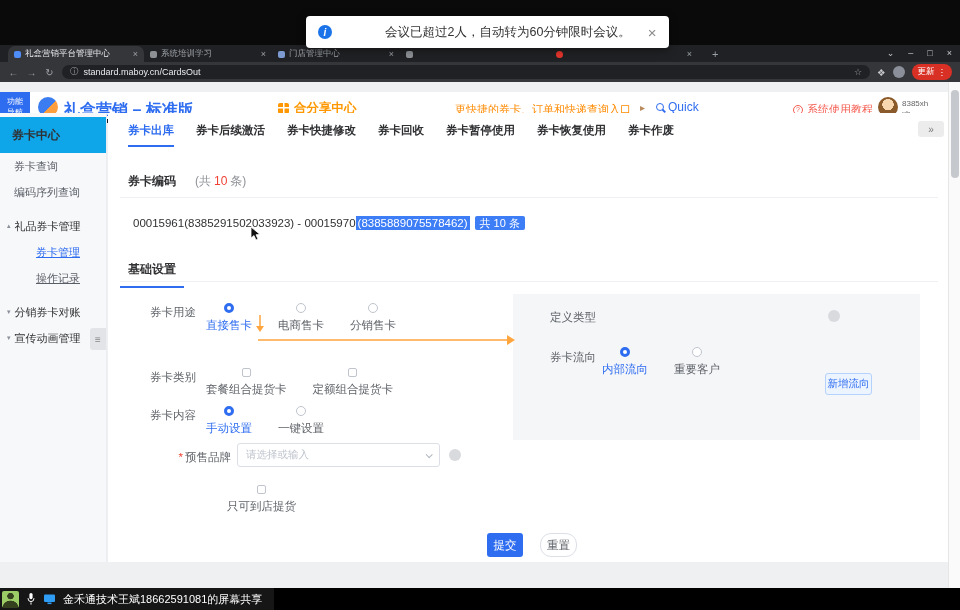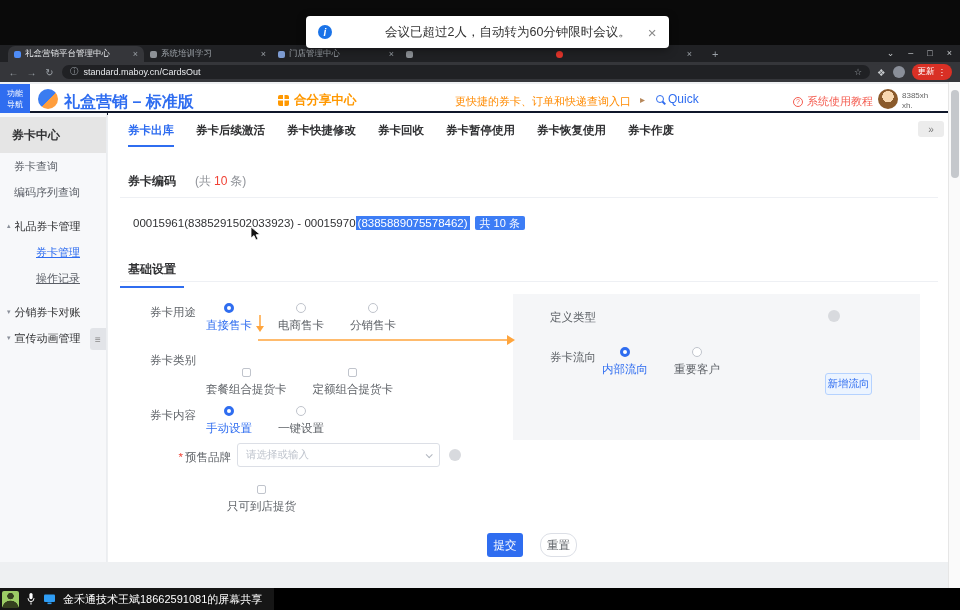--- a/index.html
+++ b/index.html
@@ -37,21 +37,21 @@
   .url-info { color:#9aa0a6; font-size:8.5px; }
   .url-star { margin-left:auto; color:#9aa0a6; font-size:9px; }
   .tb-ic { color:#c7cacd; font-size:9.5px; flex:0 0 auto; }
   .tb-avatar { width:12px; height:12px; border-radius:50%; background:#8a8f99; flex:0 0 auto; }
   .update-pill { background:#d93025; color:#fff; font-size:8.5px; border-radius:9px; padding:2px 6px;
                  display:flex; align-items:center; gap:3px; flex:0 0 auto; }
 
   
   .page { position:absolute; top:37px; left:0; width:960px; height:506px; background:#eef0f2; }
 
-  .app-header { position:absolute; top:2px; left:0; width:948px; height:31px; background:#fff; border-bottom:4px solid #0f172a; }
+  .app-header { position:absolute; top:10px; left:0; width:948px; height:31px; background:#fff; border-bottom:4px solid #0f172a; }
   .nav-toggle { position:absolute; left:0; top:0; width:30px; height:31px; background:#2f6df0; color:#fff;
                 font-size:8px; display:flex; flex-direction:column; align-items:center; justify-content:center; line-height:1.3; }
   .logo-icon { position:absolute; left:38px; top:5px; width:20px; height:20px; border-radius:50%;
                background:linear-gradient(135deg,#3b7cf0 55%,#ff9e3d 55%); }
   .logo-text { position:absolute; left:64px; top:8px; font-size:16px; font-weight:bold; color:#2f6df0; white-space:nowrap; }
   .share-center { position:absolute; left:278px; top:8px; display:flex; align-items:center; gap:5px;
                   color:#ff9800; font-weight:bold; font-size:12.5px; }
   .gift-icon { width:11px; height:11px; border-radius:2px;
                background:linear-gradient(#fff,#fff) 50% 0/1.5px 100% no-repeat,
                           linear-gradient(#fff,#fff) 0 45%/100% 1.5px no-repeat,#ff9800; }
@@ -63,21 +63,21 @@
                       transform:rotate(45deg); right:-3px; bottom:-1px; }
   .tutorial { position:absolute; left:793px; top:10px; display:flex; align-items:center; gap:4px; color:#f45c50; font-size:11px; }
   .tut-ic { width:10px; height:10px; border:1px solid #f45c50; border-radius:50%; font-size:7px; display:flex;
             align-items:center; justify-content:center; color:#f45c50; }
   .hdr-avatar { position:absolute; left:878px; top:5px; width:20px; height:20px; border-radius:50%;
                 background:radial-gradient(circle at 50% 38%,#f7d7b0 0 35%,#8a5a2b 36% 100%); }
   .user-text { position:absolute; left:902px; top:7px; font-size:8px; color:#666; line-height:1.3; }
 
   
   .sidebar { position:absolute; left:0; top:31px; width:107px; height:449px; background:#f7f8fa; border-right:1px solid #ebedf0; }
-  .sb-header { margin-top:4px; height:36px; background:#e5e5e5; display:flex; align-items:center; padding-left:12px;
+  .sb-header { margin-top:4px; height:36px; background:#0ea5e9; display:flex; align-items:center; padding-left:12px;
                font-size:12px; font-weight:bold; color:#303133; }
   .sb-item { height:26px; display:flex; align-items:center; padding-left:14px; font-size:11px; color:#5a5e66; }
   .sb-item.sub { padding-left:36px;text-decoration:underline; }
   .sb-item.active { color:#2f6df0; }
   .sb-group { height:26px; display:flex; align-items:center; padding-left:7px; gap:4px; font-size:11px; color:#303133; }
   .sb-group.gap { margin-top:8px; }
   .tri { font-size:7px; color:#8a8f99; }
   .sb-collapse { position:absolute; right:0; top:215px; width:16px; height:22px; background:#e2e4e8;
                  border-radius:3px 0 0 3px; display:flex; align-items:center; justify-content:center; color:#888; font-size:10px; }
 
@@ -317,21 +317,21 @@
           </span>
         </div>
 
         <svg class="arrow-svg" width="280" height="40">
           <path d="M10 2 V14" stroke="#ffa53d" stroke-width="1.5" fill="none"></path>
           <path d="M6 13 L10 19 L14 13 Z" fill="#ffa53d"></path>
           <path d="M8 27 H258" stroke="#ffa53d" stroke-width="1.5" fill="none"></path>
           <path d="M257 22 L265 27 L257 32 Z" fill="#ffa53d"></path>
         </svg>
 
-        <div class="flabel" style="left:18px; top:240px; width:70px;">券卡类别</div>
+        <div class="flabel" style="left:18px; top:257px; width:70px;">券卡类别</div>
         <div class="opt-row" style="left:98px; top:255px;">
           <span class="opt">
             <span class="cbox"></span>
             <span>套餐组合提货卡</span>
           </span>
           <span class="opt">
             <span class="cbox"></span>
             <span>定额组合提货卡</span>
           </span>
         </div>

